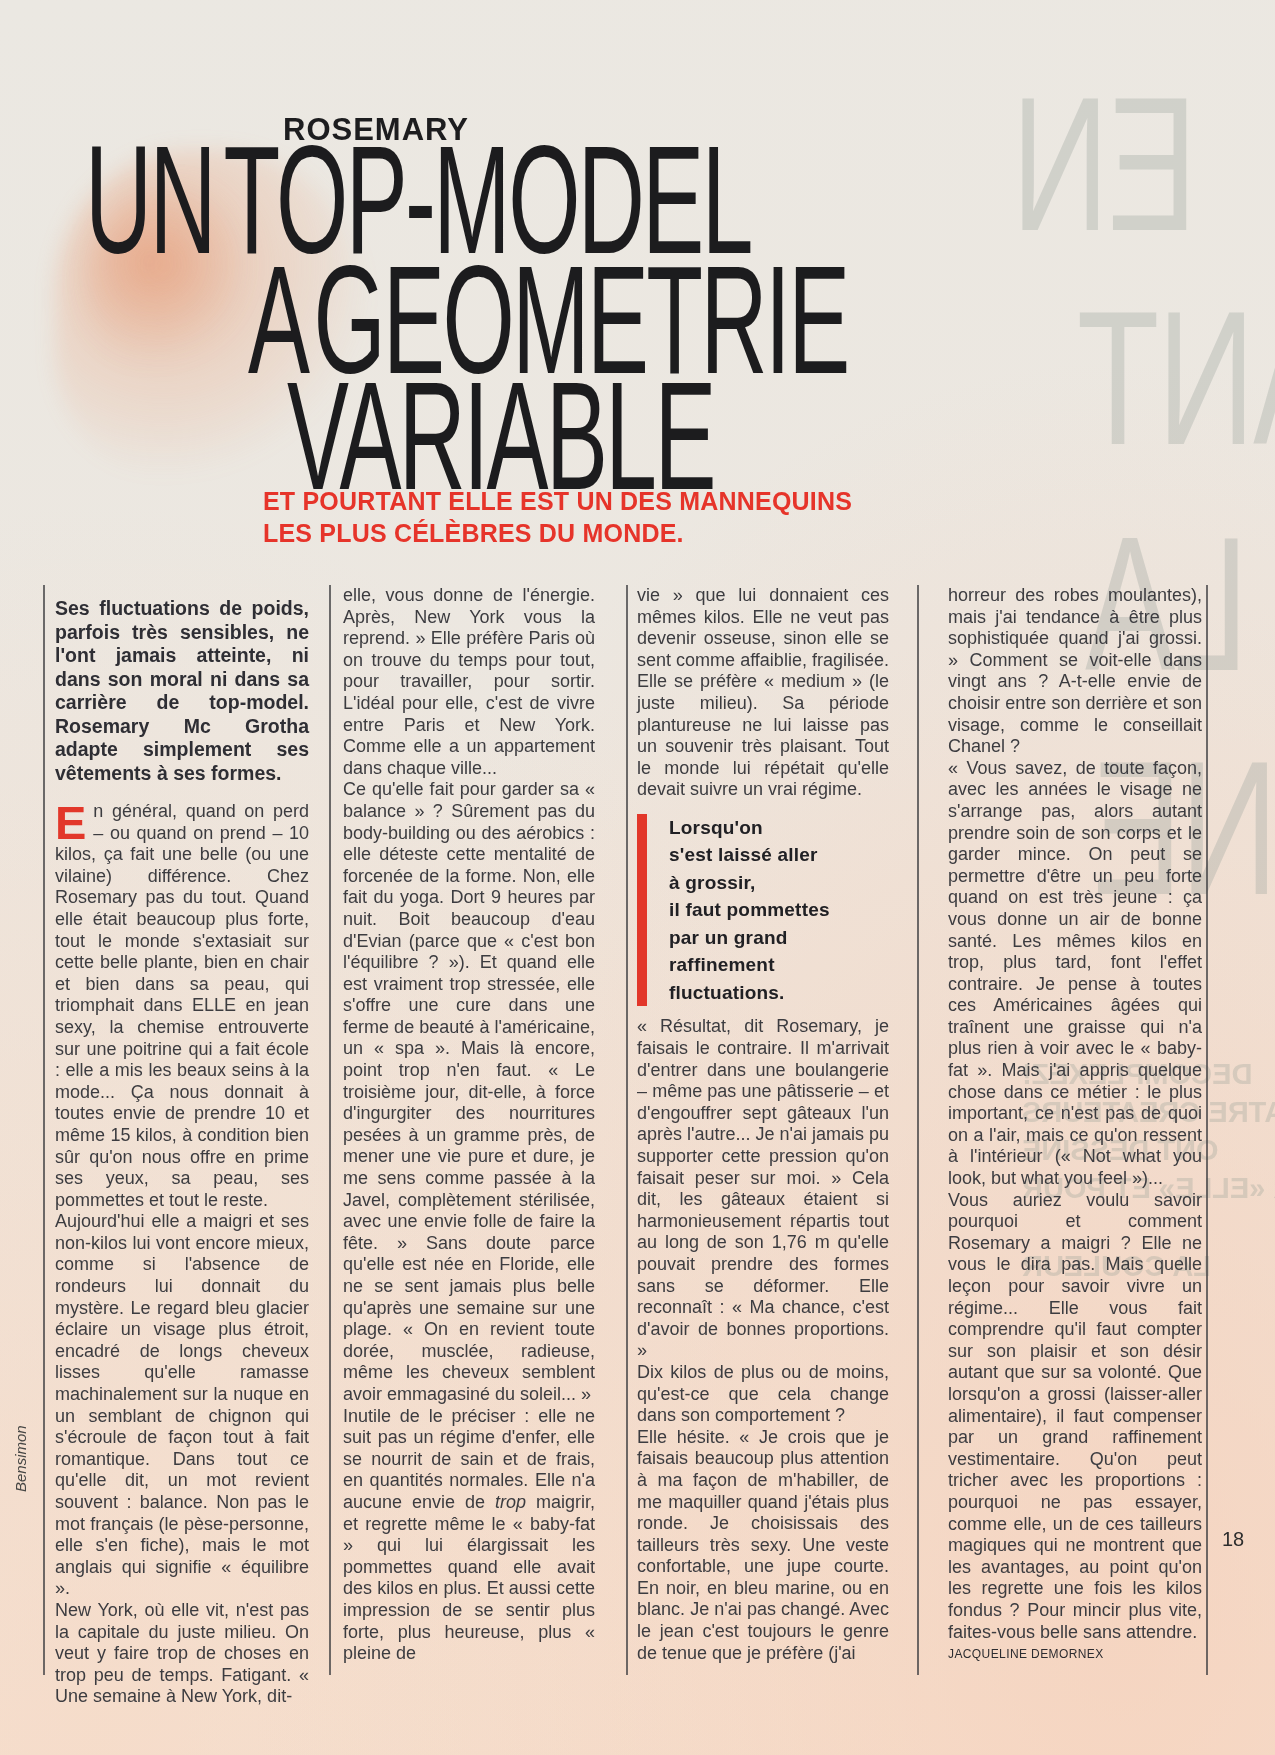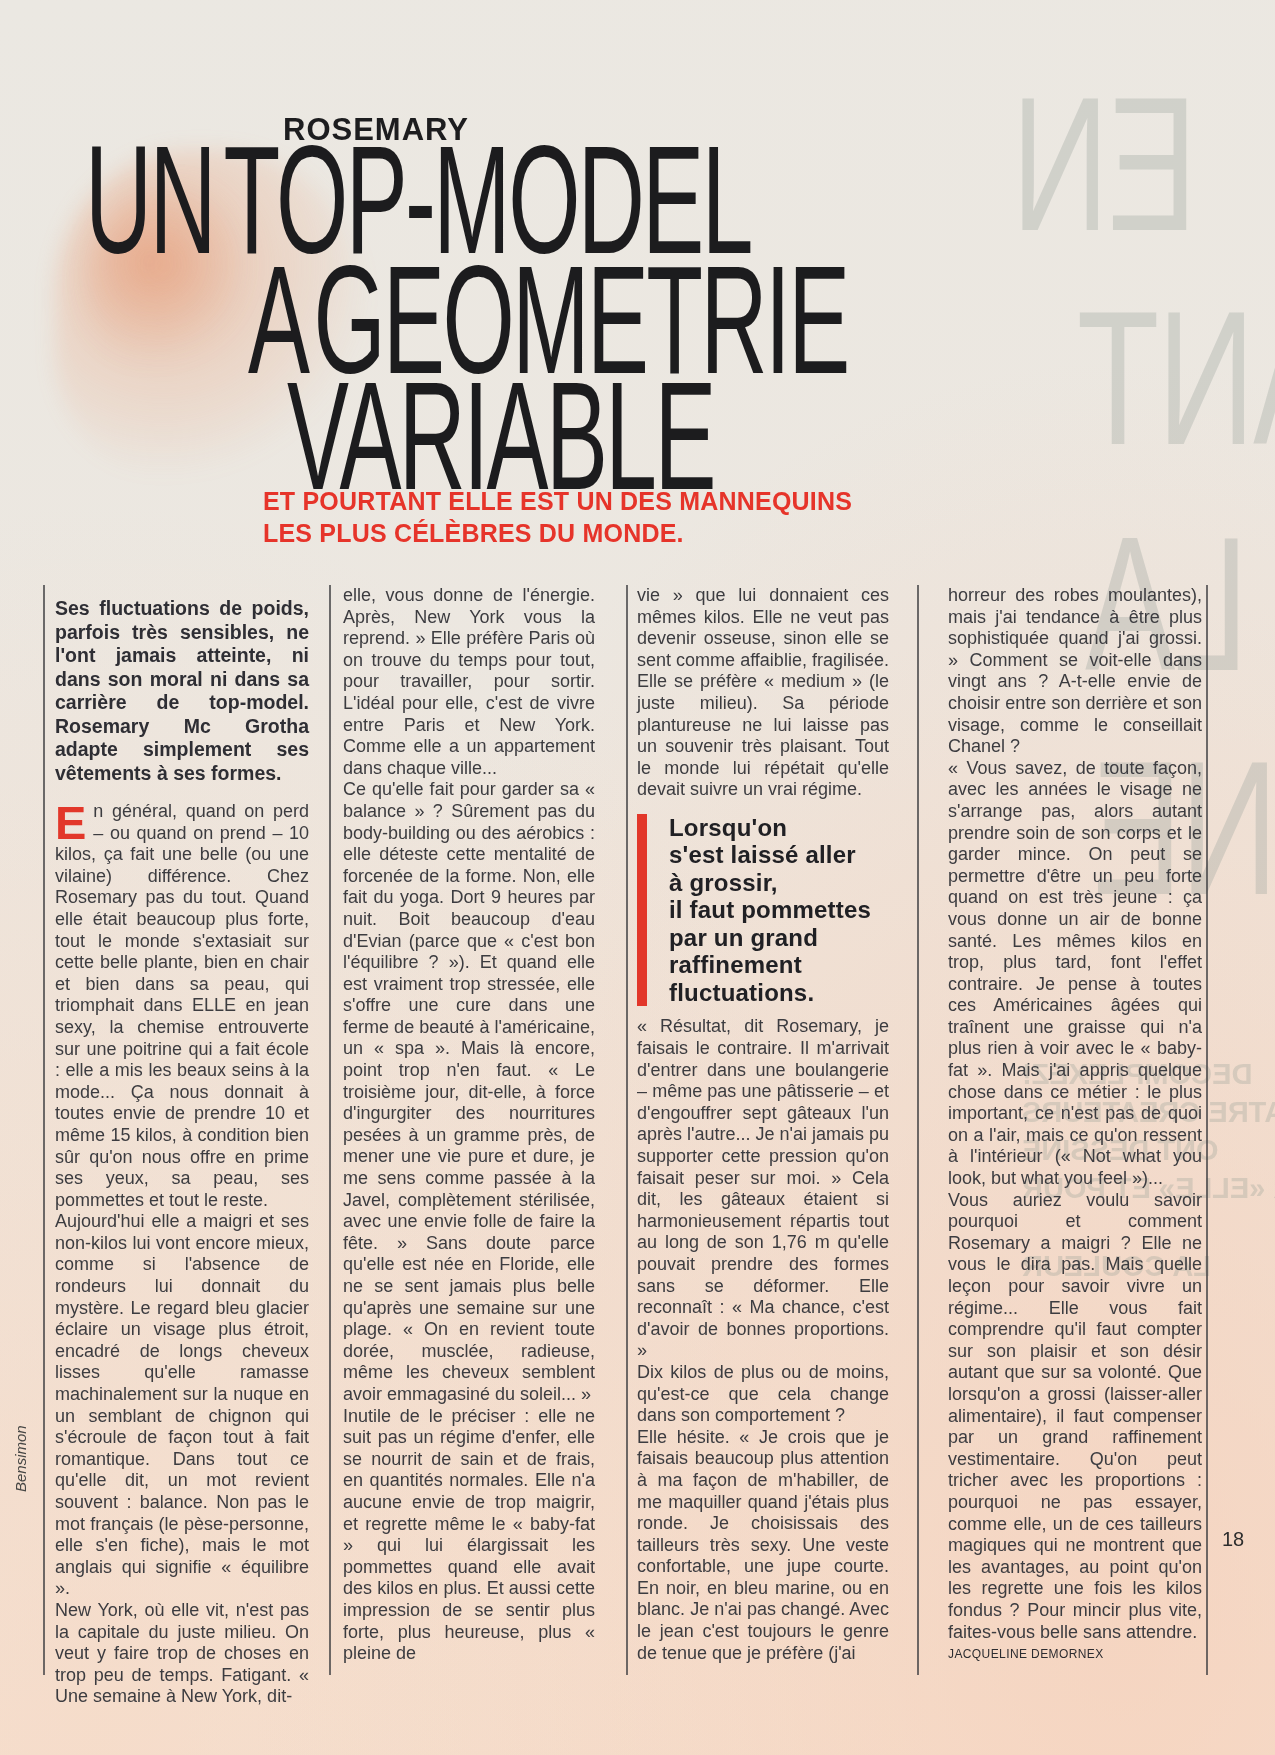--- a/index.html
+++ b/index.html
@@ -45,23 +45,23 @@
   .col { position:absolute; top:585px; }
   .c1 { left:55px;  width:254px; }
   .c2 { left:343px; width:252px; }
   .c3 { left:637px; width:252px; }
   .c4 { left:948px; width:254px; }
   .intro { font-size:19.5px; line-height:23.5px; font-weight:700; color:#2e2e34;
     text-align:justify; margin:12px 0 16px 0; }
   .p { font-size:18px; line-height:21.6px; color:#3c3c40; text-align:justify; margin:0; }
   .dropcap { float:left; color:#e2372a; font-size:47px; line-height:38px; font-weight:700;
     margin:3px 7px 0 0; }
-  .ital { }
+  .ital { font-style:italic; }
   .pullquote { margin:13px 0 10px 0; border-left:10px solid #e2372a; padding-left:22px; }
-  .pq-line { font-size:24px; line-height:27.5px; font-weight:700; color:#202024;
+  .pq-line { font-size:19px; line-height:27.5px; font-weight:700; color:#202024;
     letter-spacing:0.2px; }
   .byline { margin-top:4px; font-size:12px; letter-spacing:0.4px;
     color:#2c2c30; }
   
   .credit { position:absolute; left:12px; top:1492px; transform:rotate(-90deg);
     transform-origin:left top; font-style:italic; font-size:15px; color:#474745;
     white-space:nowrap; }
   .pagenum { position:absolute; left:1222px; top:1528px; font-size:20px; color:#2e2e2e; }
 </style>
 </head>

